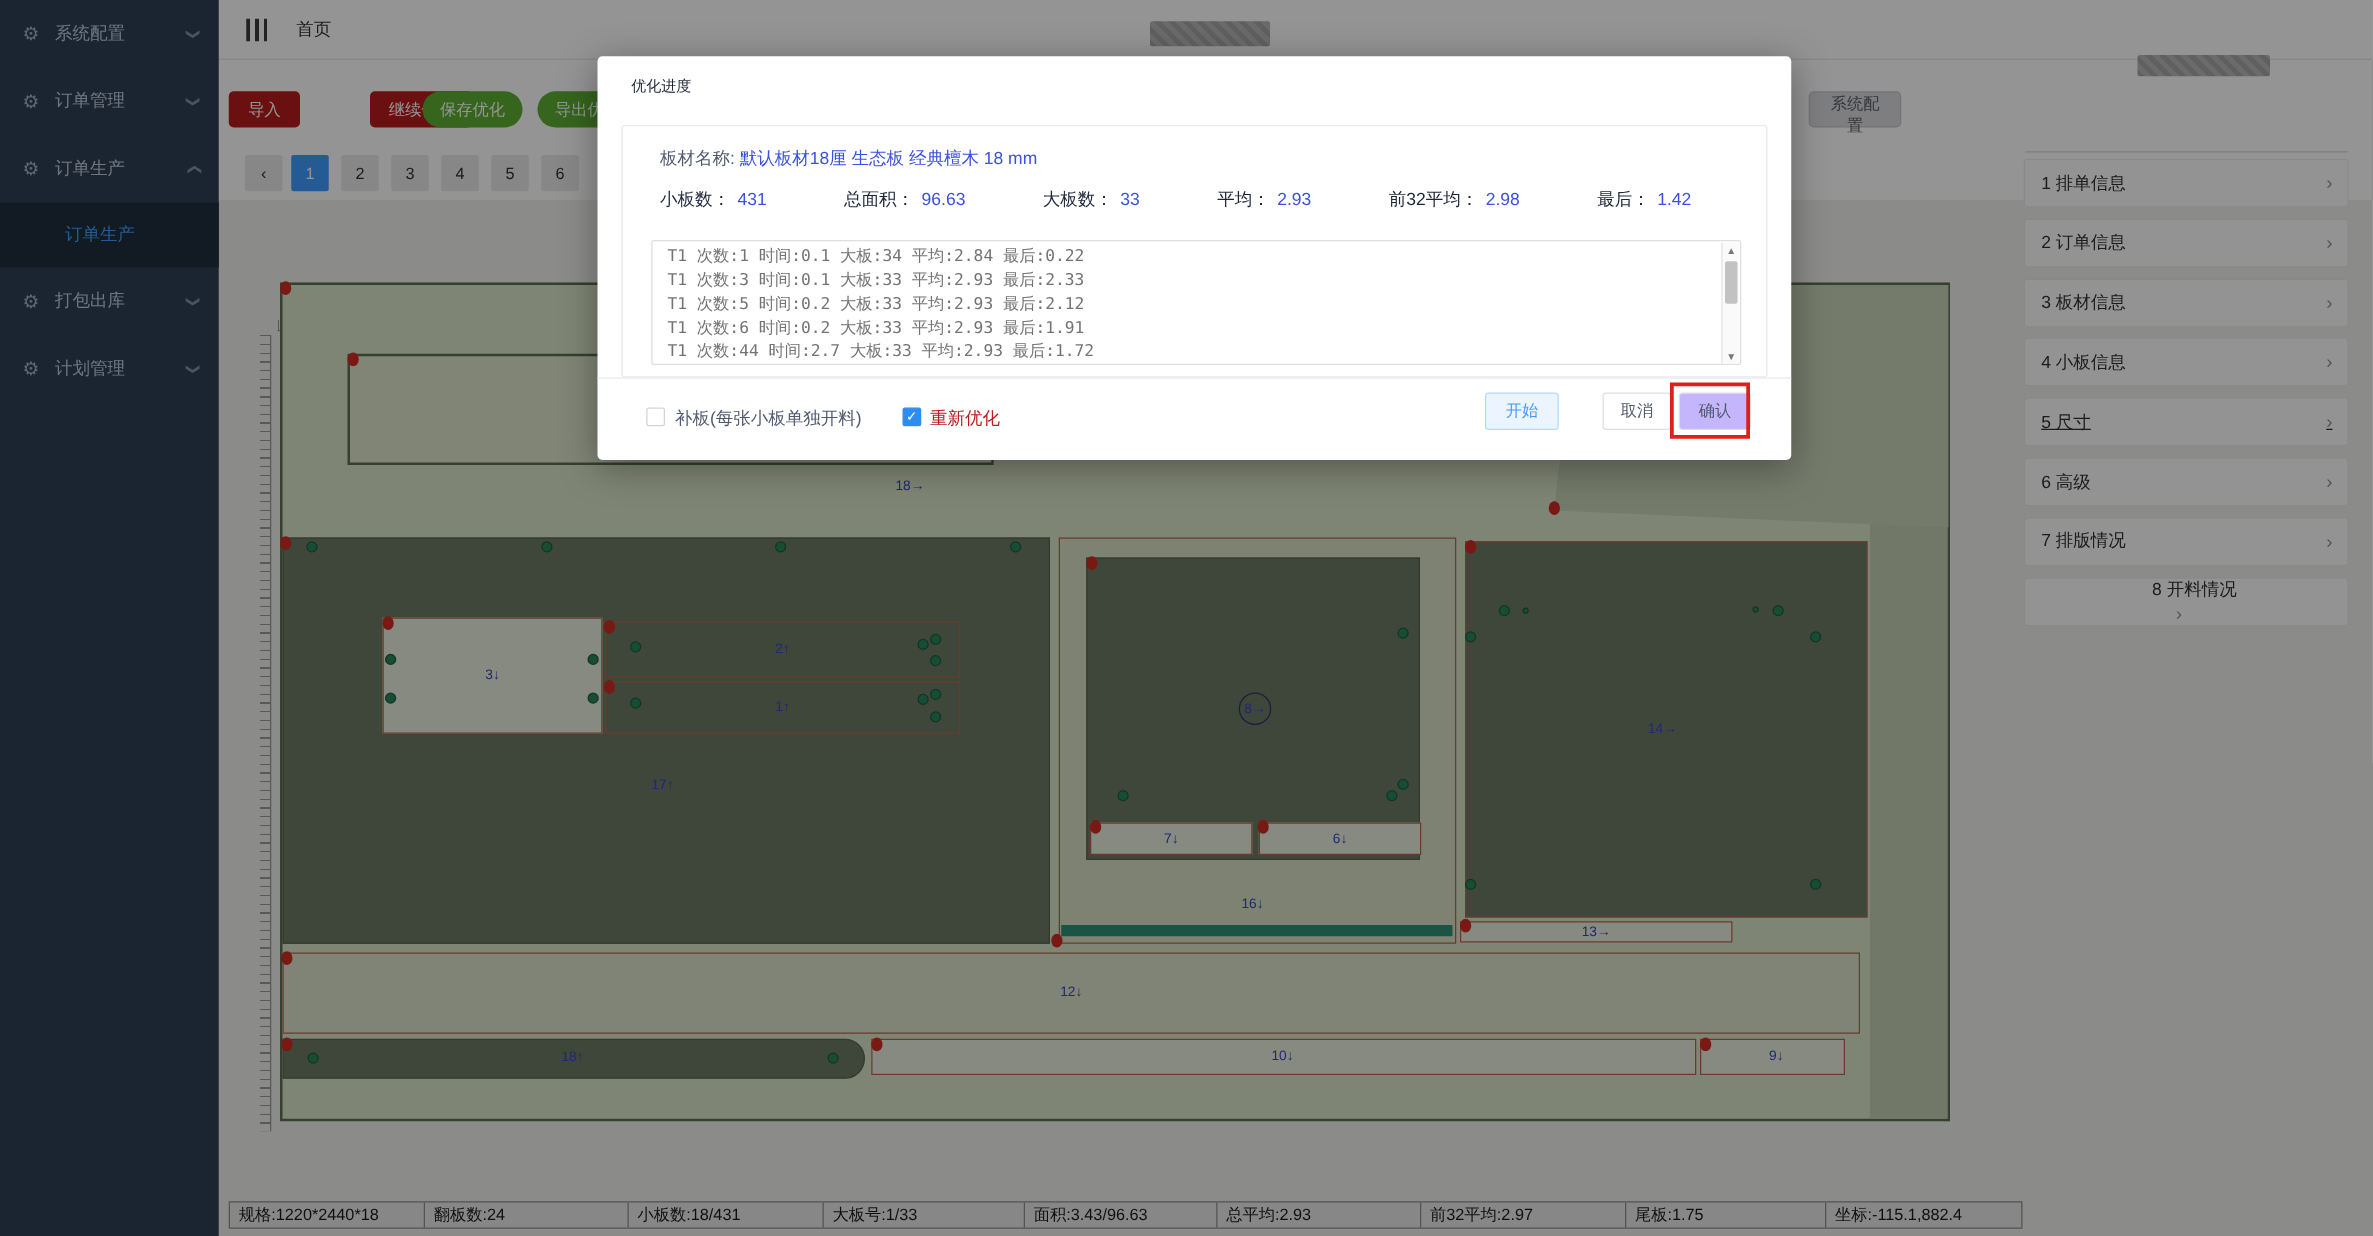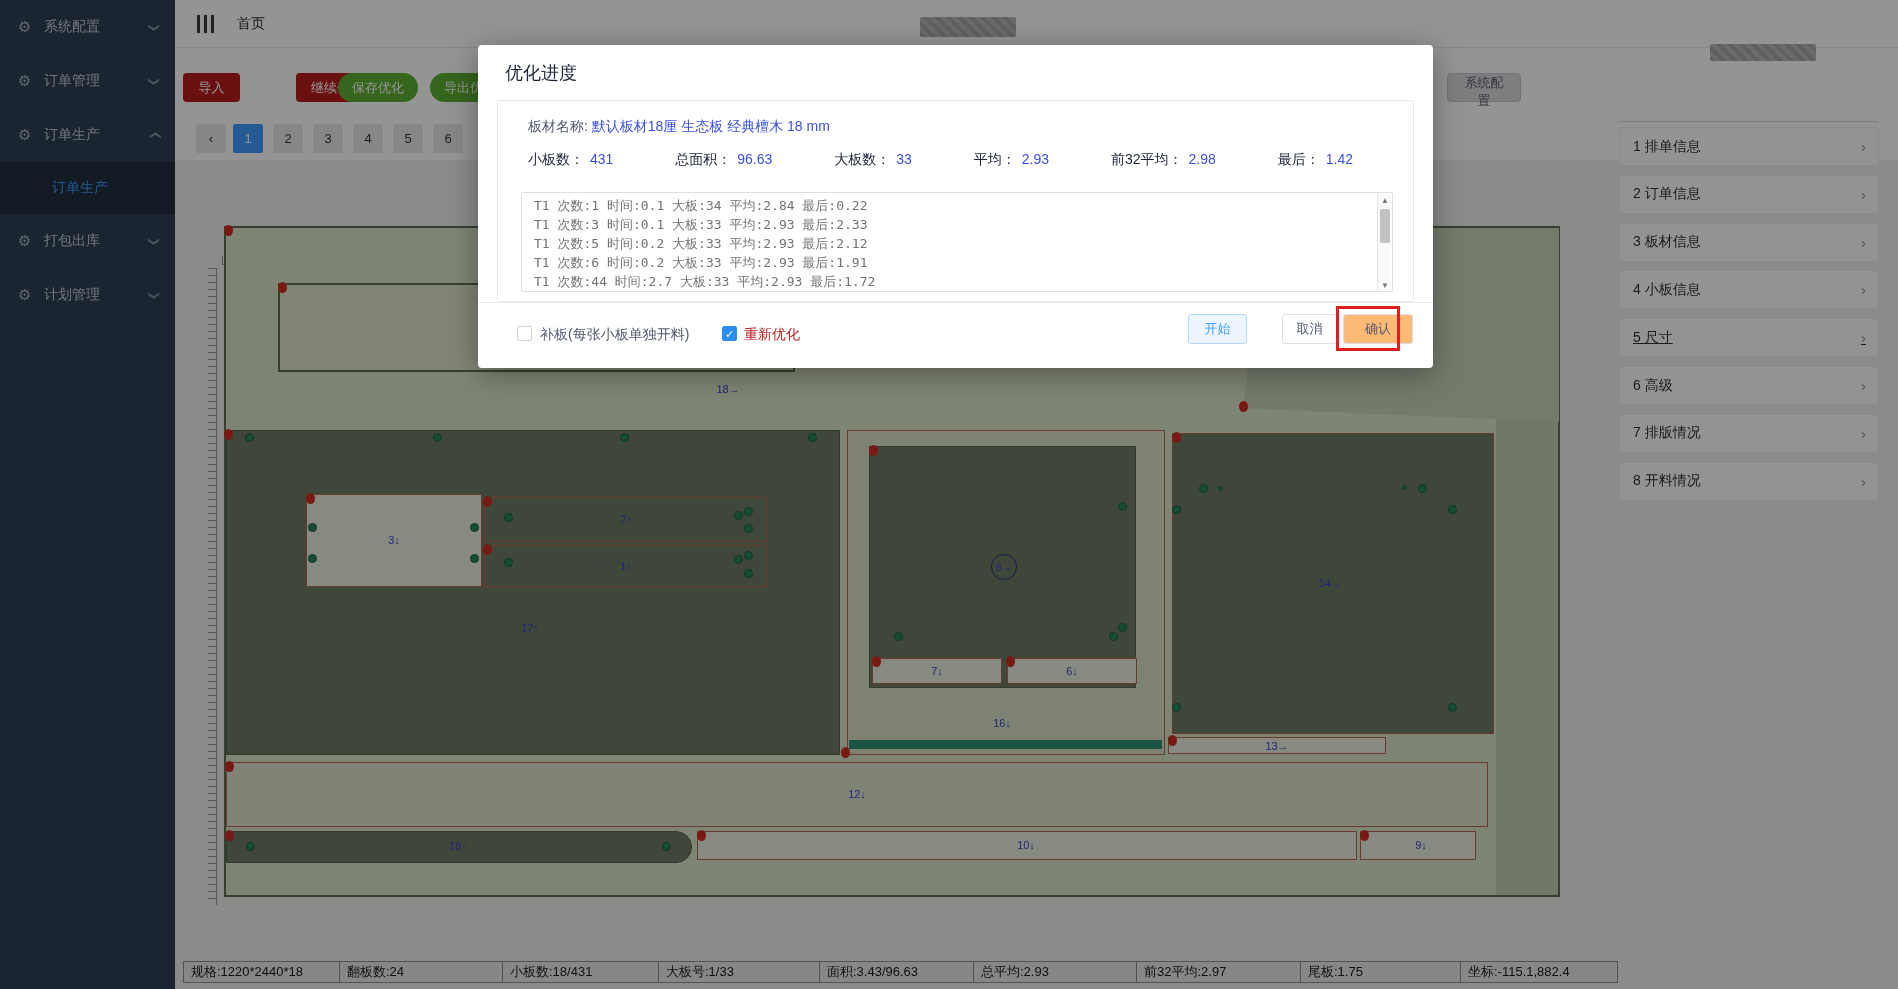--- a/index.html
+++ b/index.html
@@ -66,21 +66,21 @@
 
   
   .statusbar{position:absolute;left:183px;top:961px;height:22px;background:#e9e9e9;border:1px solid #8f8f8f;display:flex;z-index:14;}
   .status-cell{height:100%;display:flex;align-items:center;padding-left:7px;font-size:13px;color:#1b1b1b;border-right:1px solid #8f8f8f;white-space:nowrap;overflow:hidden;}
   .status-cell:last-child{border-right:none;}
 
   
   .overlay{position:absolute;left:0;top:0;width:1898px;height:989px;background:rgba(0,0,0,0.42);z-index:50;}
   .modal{position:absolute;left:478px;top:45px;width:955px;height:323px;background:#fff;border-radius:4px;
     box-shadow:0 6px 30px rgba(0,0,0,.35);z-index:60;}
-  .modal-title{position:absolute;left:27px;top:16px;font-size:18px;color:#1c2438;}
+  .modal-title{position:absolute;left:27px;top:16px;font-size:12px;color:#1c2438;}
   .modal-box{position:absolute;left:19px;top:55px;width:917px;height:202px;border:1px solid #e6e9ef;border-radius:3px;}
   .mb-name{position:absolute;left:30px;top:17px;font-size:14px;color:#515a6e;}
   .mb-name .link{color:#3a50e0;cursor:pointer;}
   .mb-stats{position:absolute;left:30px;right:60px;top:50px;display:flex;justify-content:space-between;font-size:14px;}
   .mb-stats .sl{color:#1c2438;}
   .mb-stats .sv{color:#3a50e0;margin-left:6px;}
   .logbox{position:absolute;left:23px;top:91px;width:872px;height:100px;border:1px solid #dcdee2;border-radius:2px;
     overflow:hidden;padding:3px 0 0 12px;background:#fff;}
   .logline{font-family:"DejaVu Sans Mono","Liberation Mono",monospace;font-size:13px;line-height:19px;color:#737373;white-space:nowrap;}
   .scrollbar{position:absolute;right:1px;top:1px;width:14px;height:98px;background:#fafafa;border-left:1px solid #e3e3e3;}
@@ -89,21 +89,21 @@
   .scrollbar .ar.dn{bottom:0;}
   .scrollbar .thumb{position:absolute;left:2px;top:15px;width:10px;height:34px;background:#c2c2c2;border-radius:2px;cursor:pointer;}
   .modal-footer-line{position:absolute;left:0;top:257px;width:955px;height:1px;background:#e8eaec;}
   .cb{position:absolute;top:281px;width:15px;height:15px;border:1px solid #cfd4db;border-radius:2px;background:#fff;cursor:pointer;}
   .cb.checked{background:#2d8cf0;border-color:#2d8cf0;color:#fff;font-size:11px;line-height:14px;text-align:center;}
   .cb-lbl{position:absolute;top:281px;font-size:14px;color:#515a6e;cursor:pointer;}
   .cb-lbl.blue{color:#b91c1c;}
   .mbtn{position:absolute;top:269px;height:30px;border-radius:3px;font-size:13px;cursor:pointer;display:flex;align-items:center;justify-content:center;}
   .mbtn.start{left:710px;width:59px;background:#ecf5ff;border:1px solid #b3d8ff;color:#409EFF;}
   .mbtn.cancel{left:804px;width:55px;background:#fff;border:1px solid #dcdfe6;color:#515a6e;}
-  .mbtn.confirm{left:865px;width:70px;background:#fdba74;border:1px solid #dcdfe6;color:#515a6e;}
+  .mbtn.confirm{left:865px;width:58px;background:#c4b5fd;border:1px solid #dcdfe6;color:#515a6e;}
   .anno{position:absolute;left:1336px;top:306px;width:64px;height:45px;border:3px solid #e01e1e;z-index:70;pointer-events:none;}
 </style>
 </head>
 <body>
 
 <div class="stage">
 
   <aside class="sidebar" id="sidebar">
       <div class="side-item">
         <span class="gear">⚙</span>
@@ -270,21 +270,21 @@
         <span class="c">›</span>
       </div>
       <div class="rp-card" style="top: 367px;">
         <span class="t">6 高级</span>
         <span class="c">›</span>
       </div>
       <div class="rp-card" style="top: 414.8px; justify-content: center;">
         <span class="t">7 排版情况</span>
         <span class="c">›</span>
       </div>
-      <div class="rp-card" style="top: 462.6px;">
+      <div class="rp-card" style="top: 462.6px; flex-direction: column;">
         <span class="t">8 开料情况</span>
         <span class="c">›</span>
       </div>
     </div>
 
   <div class="statusbar" id="statusbar">
       <div class="status-cell" style="width: 156px;">规格:1220*2440*18</div>
       <div class="status-cell" style="width: 163px;">翻板数:24</div>
       <div class="status-cell" style="width: 156px;">小板数:18/431</div>
       <div class="status-cell" style="width: 161px;">大板号:1/33</div>

